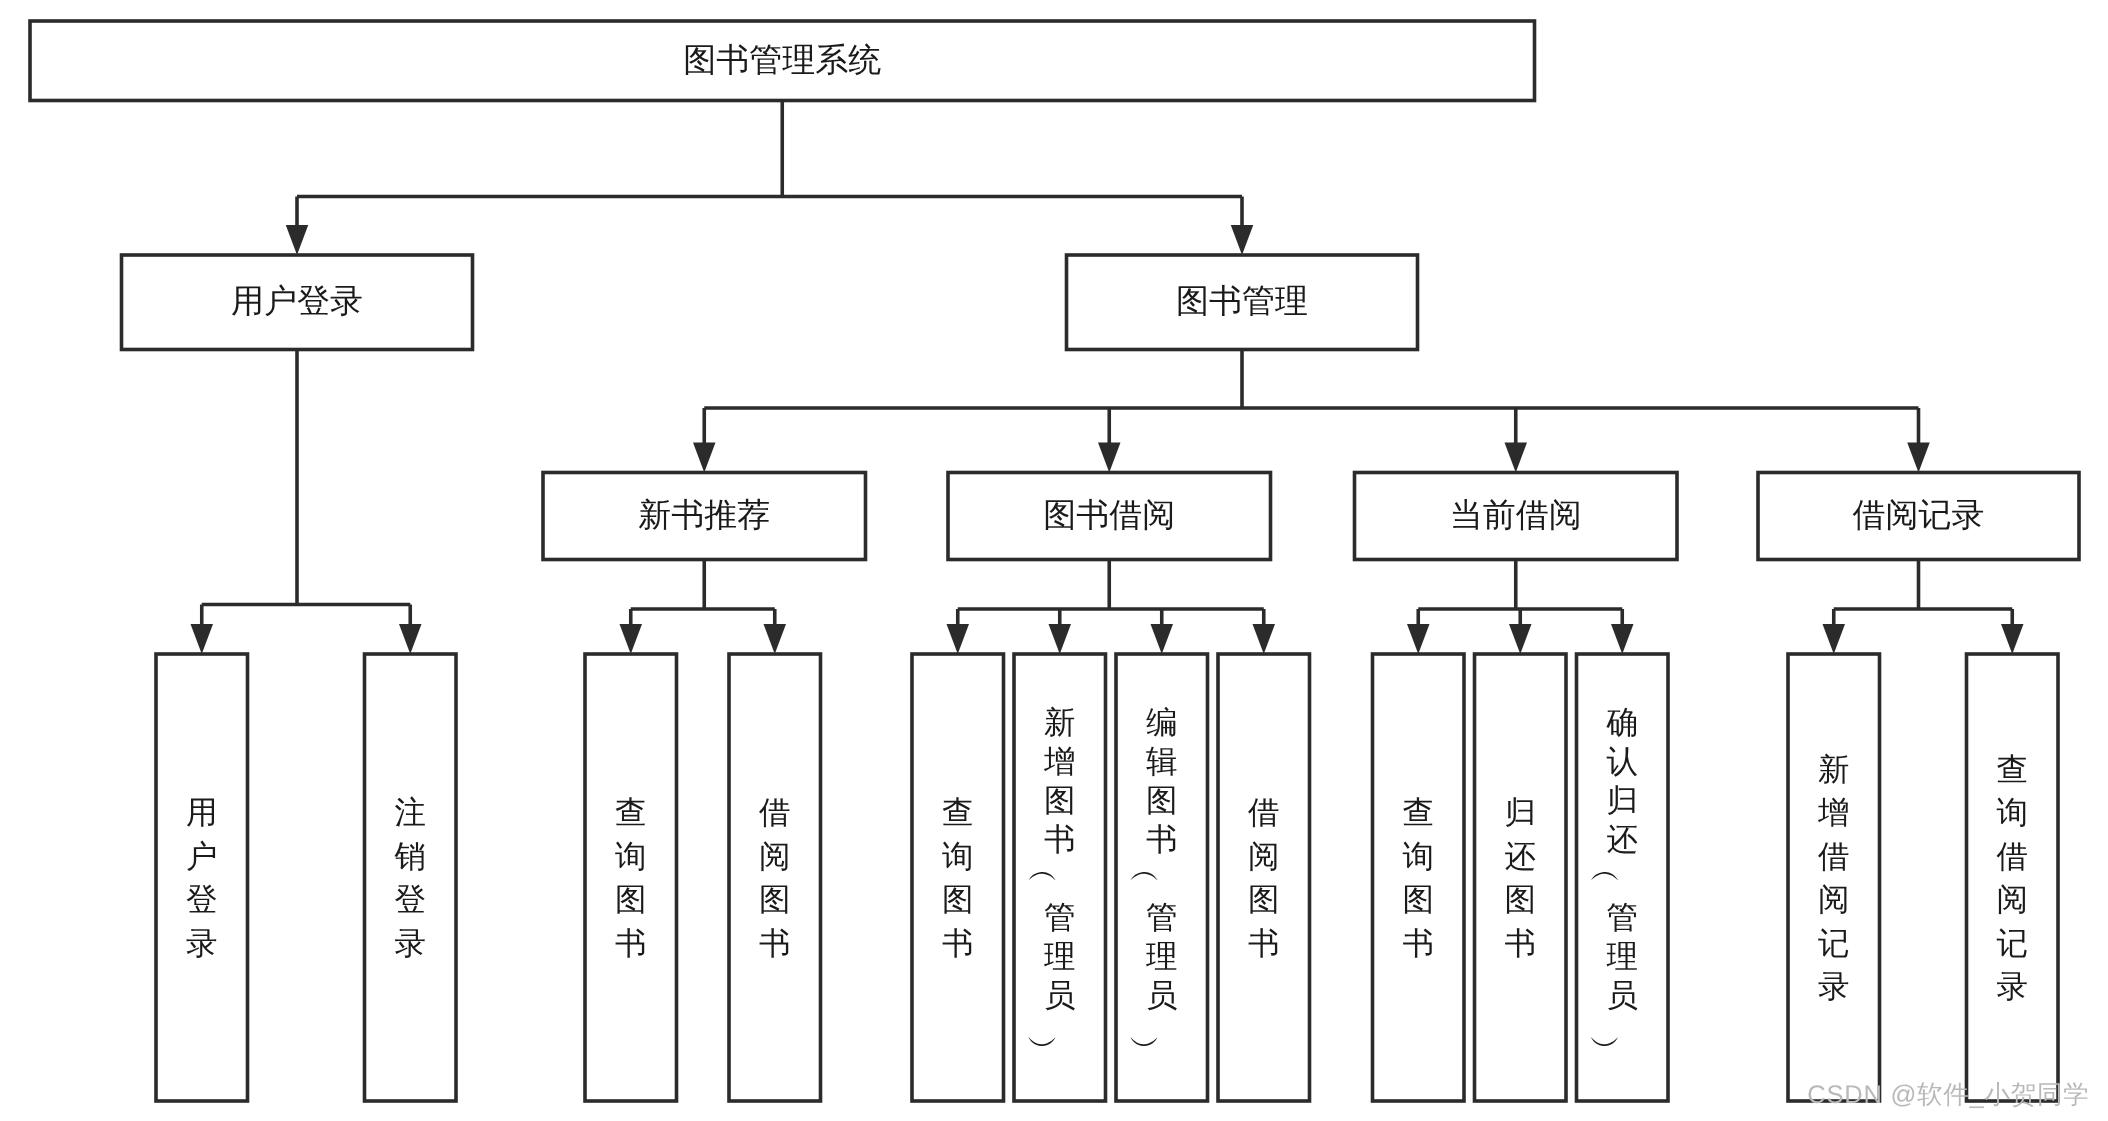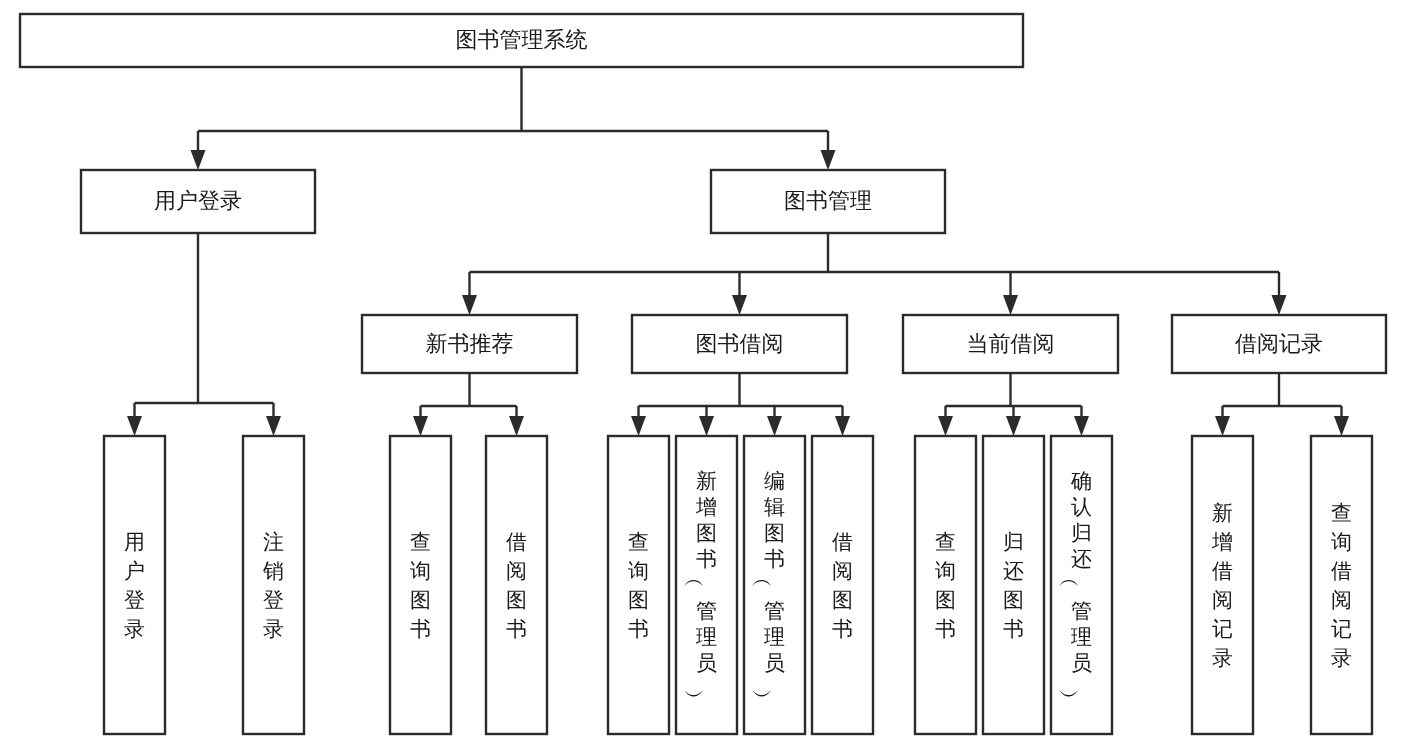--- a/index.html
+++ b/index.html
@@ -215,13 +215,14 @@
         <g>
           <rect x="1192" y="436" width="61" height="298" class="node-box"></rect>
           <text x="1222.5" y="519.85" class="node-label-vertical"><tspan x="1222.5" dy="0">新</tspan><tspan x="1222.5" dy="29">增</tspan><tspan x="1222.5" dy="29">借</tspan><tspan x="1222.5" dy="29">阅</tspan><tspan x="1222.5" dy="29">记</tspan><tspan x="1222.5" dy="29">录</tspan></text>
         </g>
         <g>
           <rect x="1311" y="436" width="61" height="298" class="node-box"></rect>
           <text x="1341.5" y="519.85" class="node-label-vertical"><tspan x="1341.5" dy="0">查</tspan><tspan x="1341.5" dy="29">询</tspan><tspan x="1341.5" dy="29">借</tspan><tspan x="1341.5" dy="29">阅</tspan><tspan x="1341.5" dy="29">记</tspan><tspan x="1341.5" dy="29">录</tspan></text>
         </g>
       </g>
   </svg>
+  <div class="watermark">CSDN @软件_小贺同学</div>
 </div>
 
 </body></html>

